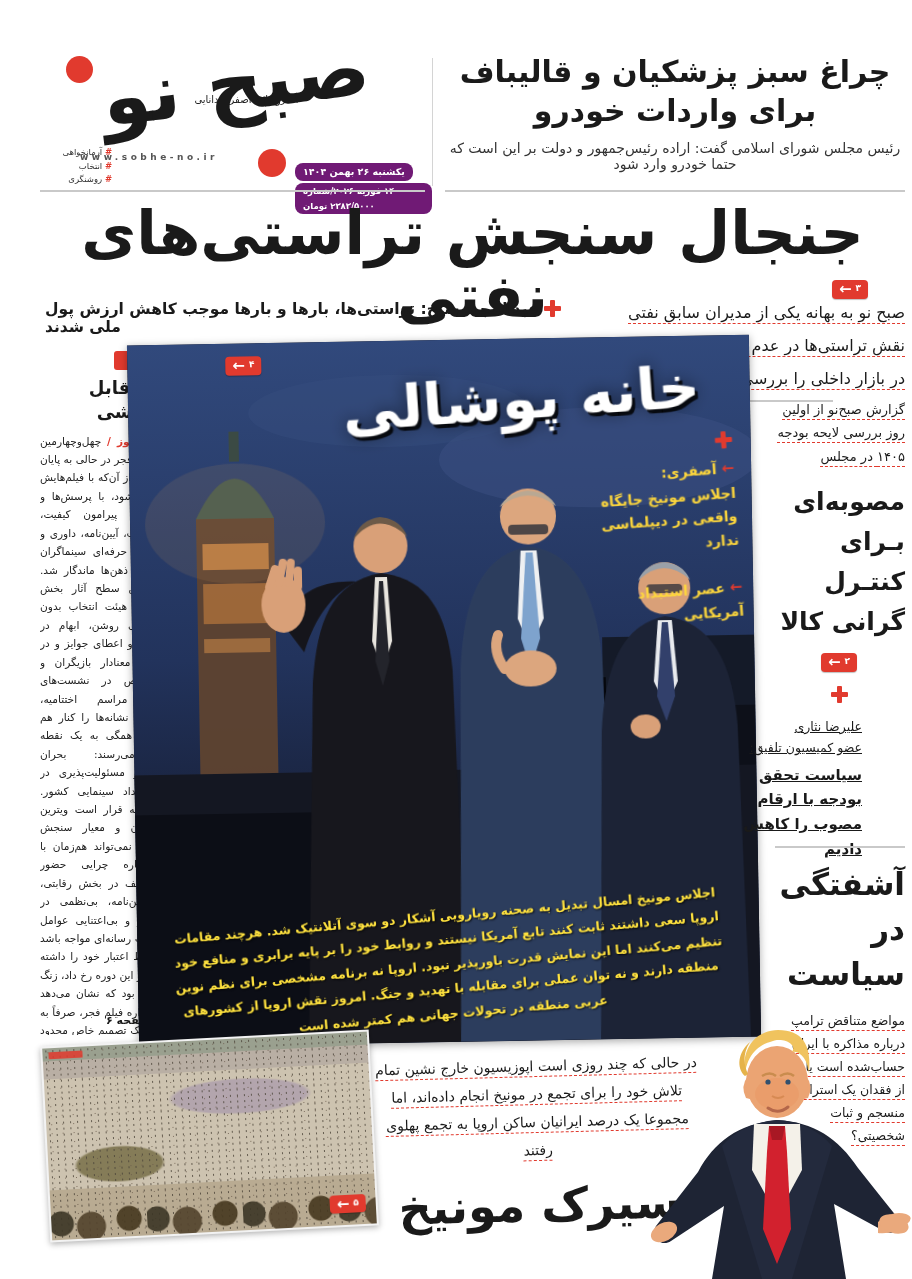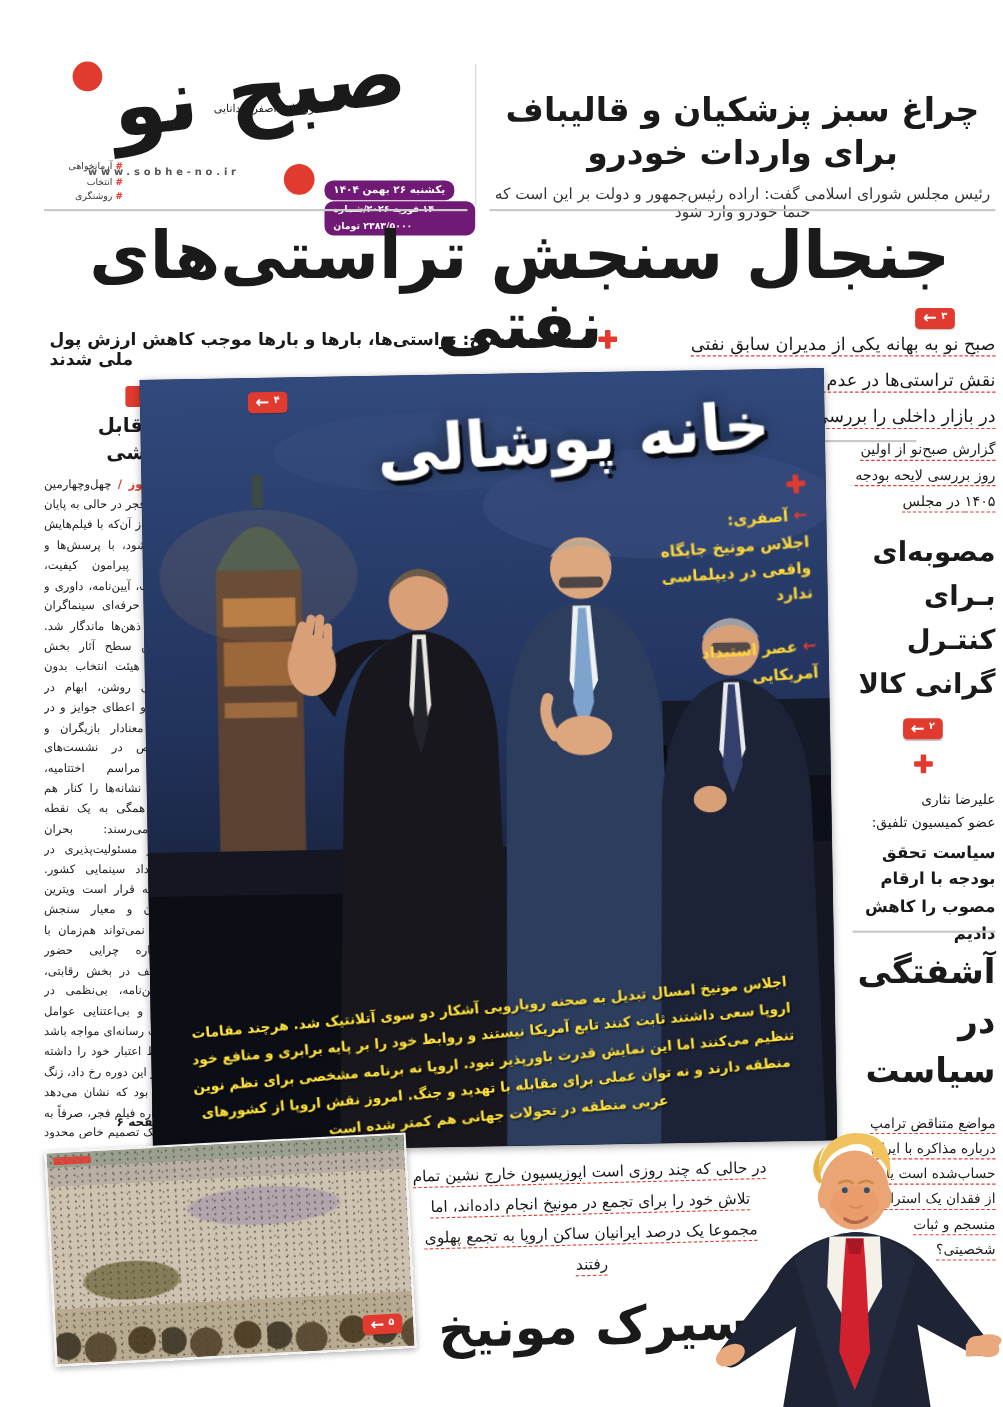--- a/index.html
+++ b/index.html
@@ -19,21 +19,21 @@
   .plus::after{content:"";position:absolute;left:0;top:6px;width:17px;height:5px;background:#e13a2e;border-radius:1px;}
   .du{text-decoration:underline;text-decoration-style:dashed;text-decoration-color:#e13a2e;
       text-decoration-thickness:1px;text-underline-offset:5px;}
   .pill{background:#701a75;color:#fff;border-radius:8px;padding:1px 8px;font-size:9.5px;
         display:inline-block;font-weight:bold;}
   .kicker-pill{background:#e13a2e;color:#fff;border-radius:3px;padding:2px 14px;font-size:12.5px;
         display:inline-block;font-weight:bold;}
   .center{text-align:center;}
   .right{text-align:right;}
   
-  .top-headline{font-size:30px;font-weight:bold;line-height:1.3;text-align:center;letter-spacing:-.5px;margin-top:29px;}
+  .top-headline{font-size:30px;font-weight:bold;line-height:1.3;text-align:center;letter-spacing:-.5px;}
   .top-sub{font-size:14px;color:#333;text-align:center;margin-top:10px;}
   .logo-text{font-size:78px;font-weight:bold;transform:rotate(-7deg);display:inline-block;line-height:1;}
   .red-dot{position:absolute;background:#e13a2e;border-radius:50%;}
   .tagline{font-size:10px;color:#222;}
   .url{font-size:9px;letter-spacing:3.5px;color:#555;direction:ltr;font-weight:bold;}
   .hashtags{font-size:8.5px;color:#333;line-height:1.6;}
   .hashtags .h{color:#e13a2e;font-weight:bold;}
   
   .lead-headline{font-size:60px;font-weight:bold;line-height:1.05;text-align:center;letter-spacing:-1px;}
   .lead-dek-right{font-size:16px;line-height:2.05;text-align:right;}
@@ -241,21 +241,21 @@
     <div class="rail-h1" style="margin-top:14px;">مصوبه‌ای بـرای کنتـرل گرانی کالا</div>
     <div class="center" style="margin-top:10px;">
       <span class="badge">
           <span class="arr">←</span>
           <span class="num">۲</span>
         </span>
     </div>
     <div class="center" style="margin-top:14px;"><span class="plus"></span></div>
   </div>
 
-  <div class="abs" style="left:773px;top:716px;width:132px;">
+  <div class="abs" style="left:730px;top:716px;width:132px;text-decoration:underline;">
     <div class="rail-name">علیرضا نثاری</div>
     <div class="rail-name">عضو کمیسیون تلفیق:</div>
     <div class="rail-quote" style="margin-top:4px;">سیاست تحقق بودجه با ارقام مصوب را کاهش دادیم</div>
   </div>
   <div class="hr" style="left:775px;top:846px;width:130px;"></div>
 
   <div class="abs" style="left:773px;top:862px;width:132px;">
     <div class="rail-h2">آشفتگی در سیاست</div>
     <div class="rail-dek" style="margin-top:12px;"><span class="du">مواضع متناقض ترامپ درباره مذاکره با ایران حساب‌شده است یا ناشی از فقدان یک استراتژی منسجم و ثبات شخصیتی؟</span></div>
     <div style="margin-top:22px;text-align:left;padding-left:22px;">

